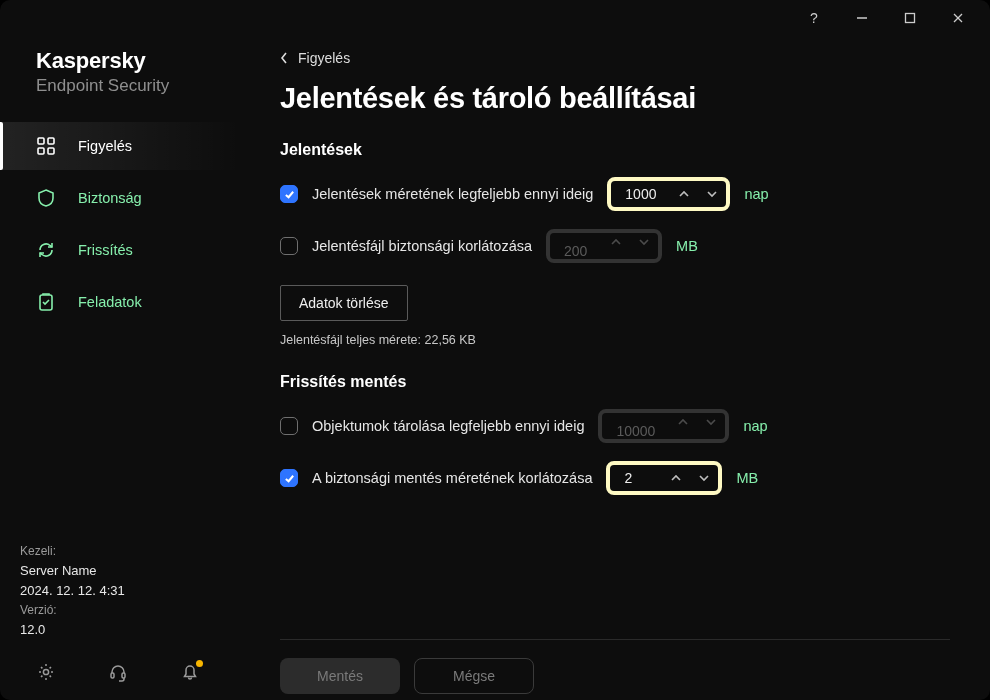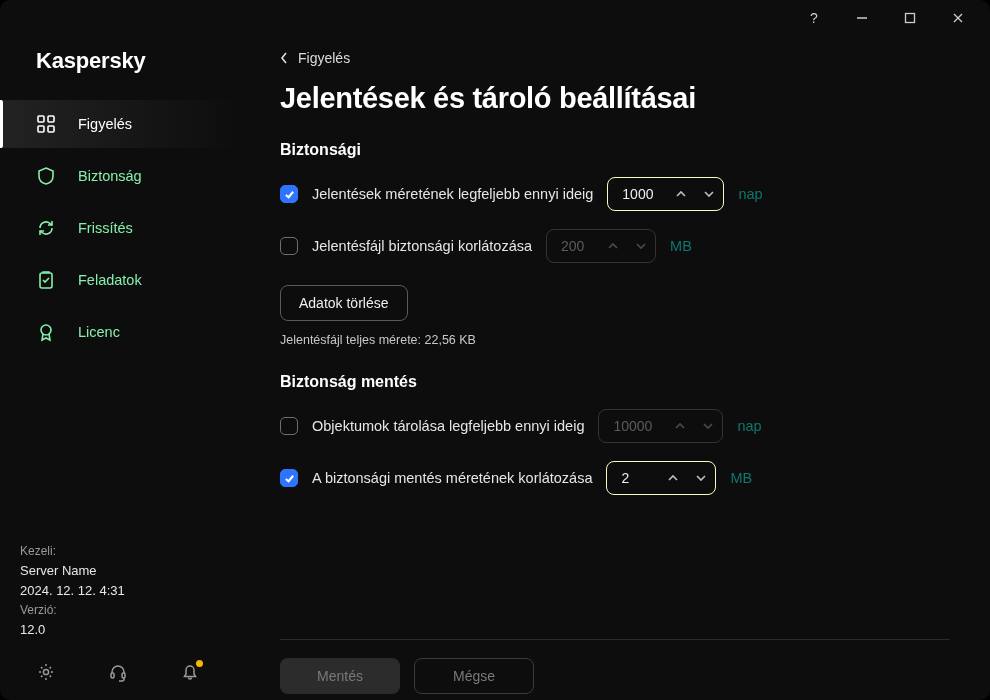--- a/index.html
+++ b/index.html
@@ -108,48 +108,48 @@
   flex-shrink: 0;
 }
 .checkbox.checked {
   background: #2e74ff;
   border-color: #2e74ff;
 }
 .checkbox.checked svg { width: 11px; height: 11px; color: #fff; }
 .row-label { font-size: 14.5px; color: #e6e6e6; }
 .stepper {
   display: flex; align-items: center;
-  border: 1px solid #fef9c3;
+  border: 4px solid #fef9c3;
   border-radius: 8px;
   height: 34px;
   overflow: hidden;
 }
-.stepper.disabled { border-color: #333; }
+.stepper.disabled { border-color: #333; align-items: flex-end; }
 .stepper-value {
   padding: 0 14px;
   min-width: 52px;
   font-size: 14px;
   color: #eee;
 }
 .stepper.disabled .stepper-value { color: #5b5b5b; }
 .stepper-btns { display: flex; }
 .step-btn {
   width: 28px; height: 34px;
   display: flex; align-items: center; justify-content: center;
   color: #bdbdbd; cursor: pointer;
 }
 .stepper.disabled .step-btn { color: #4b4b4b; cursor: default;}
 .step-btn svg { width: 10px; height: 10px; }
-.unit { font-size: 14.5px; color: #0f766e; }
+.unit { font-size: 14.5px; color: #86efac; }
 .btn-outline {
   margin-top: 22px;
   display: inline-flex; align-items: center;
   height: 36px; padding: 0 18px;
   border: 1px solid #5a5a5a;
-  border-radius: 8px;
+  border-radius: 2px;
   color: #eee; font-size: 14px;
   cursor: pointer;
   background: transparent;
   width: fit-content;
 }
 .meta-line { font-size: 12.5px; color: #c8c8c8; margin-top: 12px; }
 .footer-bar {
   border-top: 1px solid #2a2a2a;
   margin-top: auto;
   padding: 18px 0 6px 0;
@@ -190,20 +190,21 @@
           <line x1="10" y1="2" x2="2" y2="10" stroke="currentColor" stroke-width="1.3"></line>
         </svg>
     </div>
   </div>
 
   <div class="body-row">
 
     <div class="sidebar">
       <div class="brand">
         <div class="brand-main">Kaspersky</div>
+        <div class="brand-sub">Endpoint Security</div>
       </div>
 
       <div class="nav">
         <div class="nav-item active">
           <span class="nav-icon">
             <svg viewBox="0 0 20 20" fill="none" stroke="currentColor" stroke-width="1.6">
                 <rect x="2" y="2" width="6" height="6" rx="1"></rect>
                 <rect x="12" y="2" width="6" height="6" rx="1"></rect>
                 <rect x="2" y="12" width="6" height="6" rx="1"></rect>
                 <rect x="12" y="12" width="6" height="6" rx="1"></rect>
@@ -233,29 +234,20 @@
         <div class="nav-item">
           <span class="nav-icon">
             <svg viewBox="0 0 20 20" fill="none" stroke="currentColor" stroke-width="1.6">
                 <rect x="4" y="3" width="12" height="15" rx="2"></rect>
                 <path d="M7 3 V2 H13 V3"></path>
                 <polyline points="7,10 9,12 13,8"></polyline>
               </svg>
           </span>
           <span class="nav-label">Feladatok</span>
         </div>
-        <div class="nav-item">
-          <span class="nav-icon">
-            <svg viewBox="0 0 20 20" fill="none" stroke="currentColor" stroke-width="1.6">
-                <circle cx="10" cy="8" r="5"></circle>
-                <path d="M7 12 L6 18 L10 16 L14 18 L13 12"></path>
-              </svg>
-          </span>
-          <span class="nav-label">Licenc</span>
-        </div>
       </div>
 
       <div class="sidebar-spacer"></div>
 
       <div class="status-block">
         <div>Kezeli:</div>
         <div class="value">Server Name</div>
         <div class="value">2024. 12. 12. 4:31</div>
         <div>Verzió:</div>
         <div class="value">12.0</div>
@@ -290,21 +282,21 @@
 
       <div class="breadcrumb">
         <svg viewBox="0 0 8 12" fill="none" stroke="currentColor" stroke-width="1.6">
             <polyline points="6,1 2,6 6,11"></polyline>
           </svg>
         <span>Figyelés</span>
       </div>
 
       <h1 class="page-title">Jelentések és tároló beállításai</h1>
 
-      <div class="section-head">Biztonsági</div>
+      <div class="section-head">Jelentések</div>
 
       <div class="row">
         <div class="checkbox checked">
           <svg viewBox="0 0 12 12" fill="none" stroke="currentColor" stroke-width="2.2">
               <polyline points="2,6.5 5,9 10,3"></polyline>
             </svg>
         </div>
         <span class="row-label">Jelentések méretének legfeljebb ennyi ideig</span>
         <div class="stepper">
           <span class="stepper-value">1000</span>
@@ -341,21 +333,21 @@
                 </svg>
               </div>
           </div>
         </div>
         <span class="unit">MB</span>
       </div>
 
       <button class="btn-outline">Adatok törlése</button>
       <div class="meta-line">Jelentésfájl teljes mérete: 22,56 KB</div>
 
-      <div class="section-head">Biztonság mentés</div>
+      <div class="section-head">Frissítés mentés</div>
 
       <div class="row">
         <div class="checkbox"></div>
         <span class="row-label">Objektumok tárolása legfeljebb ennyi ideig</span>
         <div class="stepper disabled">
           <span class="stepper-value">10000</span>
           <div class="stepper-btns">
             <div class="step-btn">
                 <svg viewBox="0 0 10 10" fill="none" stroke="currentColor" stroke-width="1.6">
                   <polyline points="1,7 5,3 9,7"></polyline>

